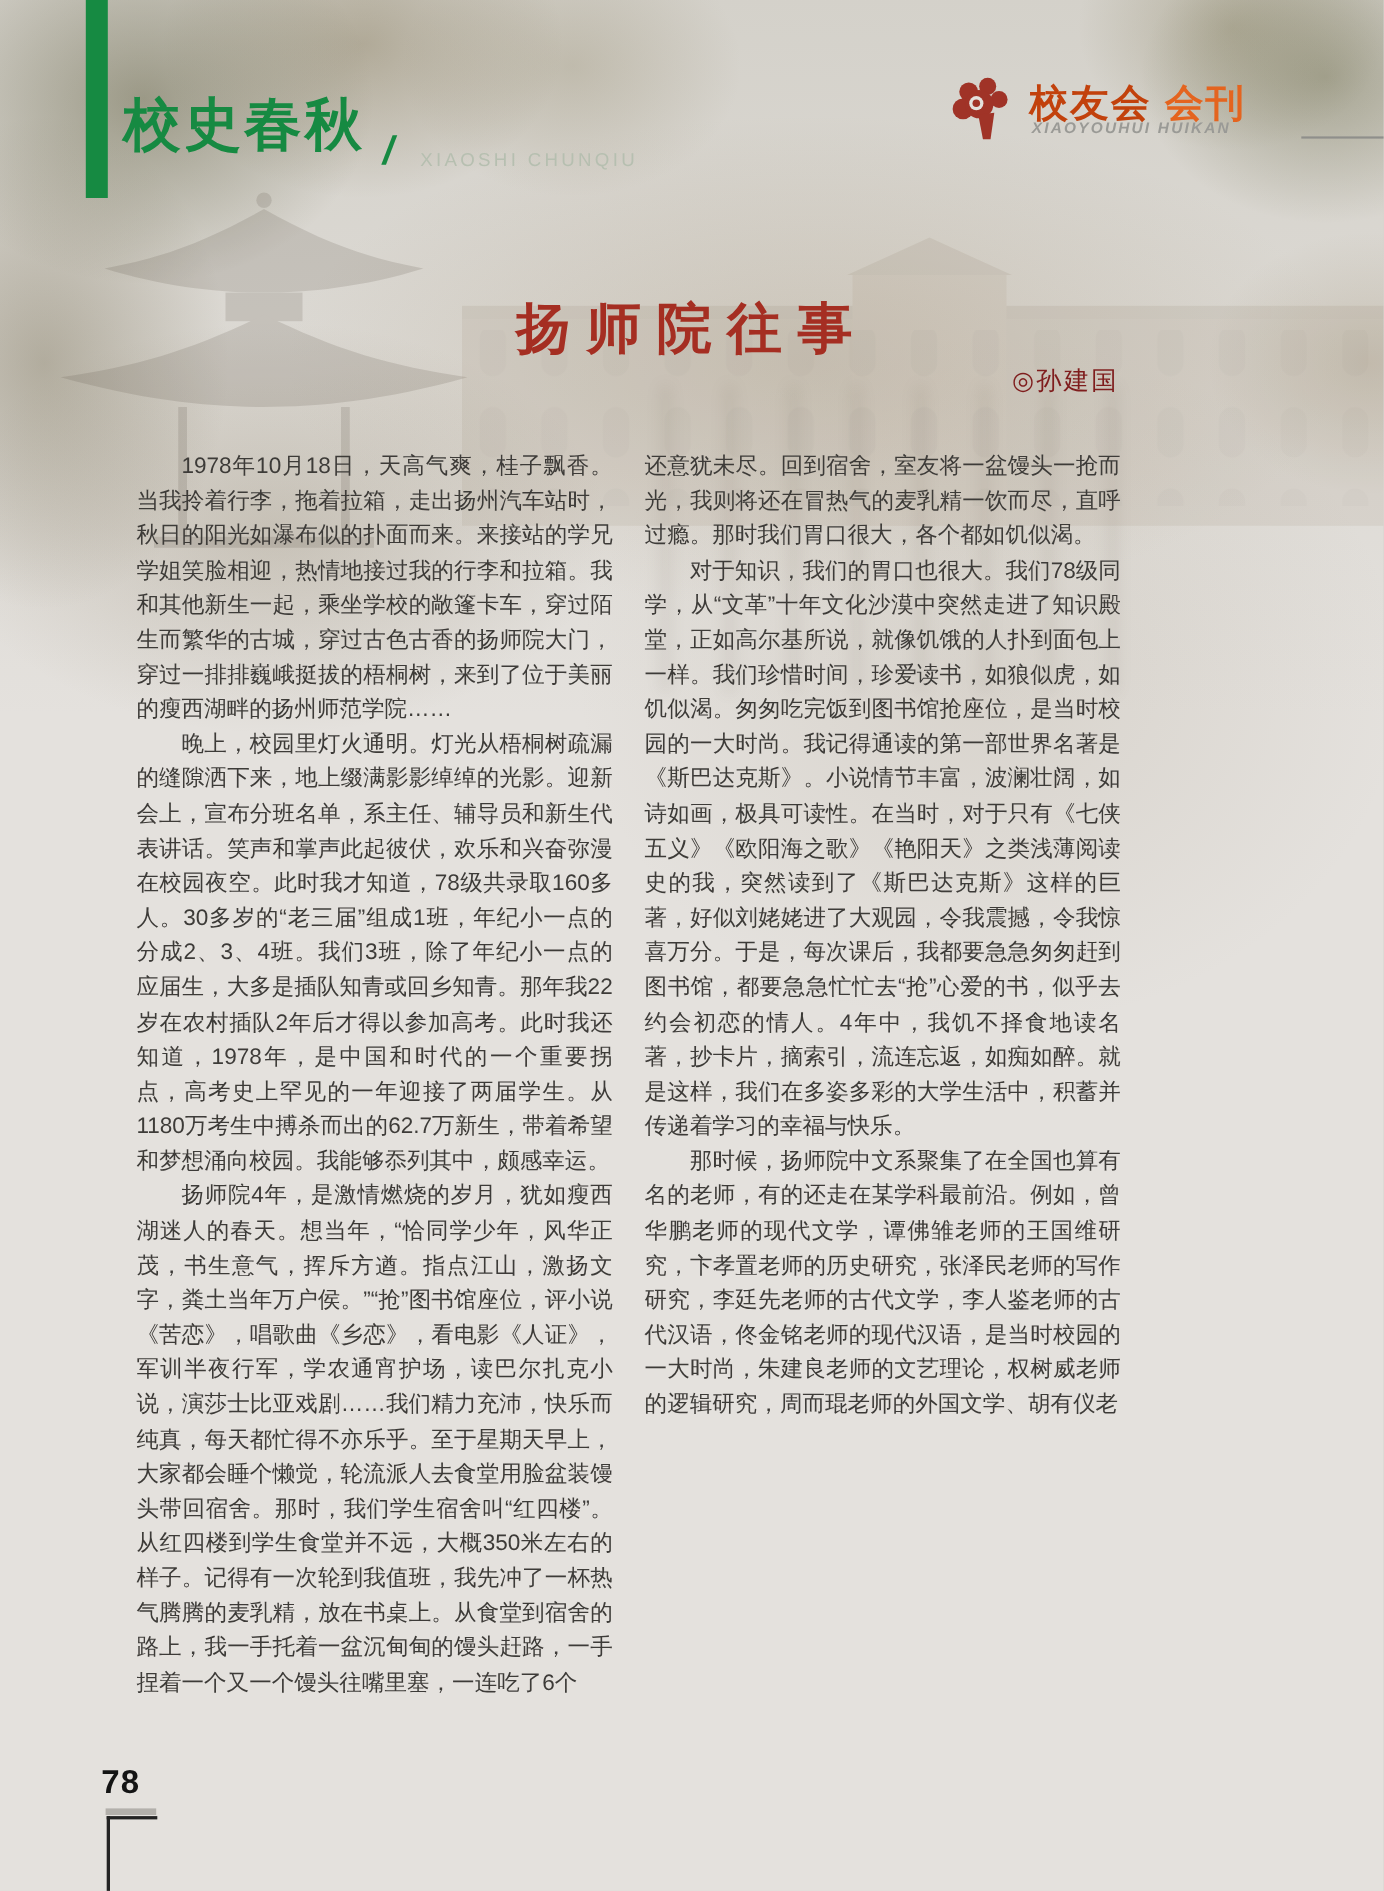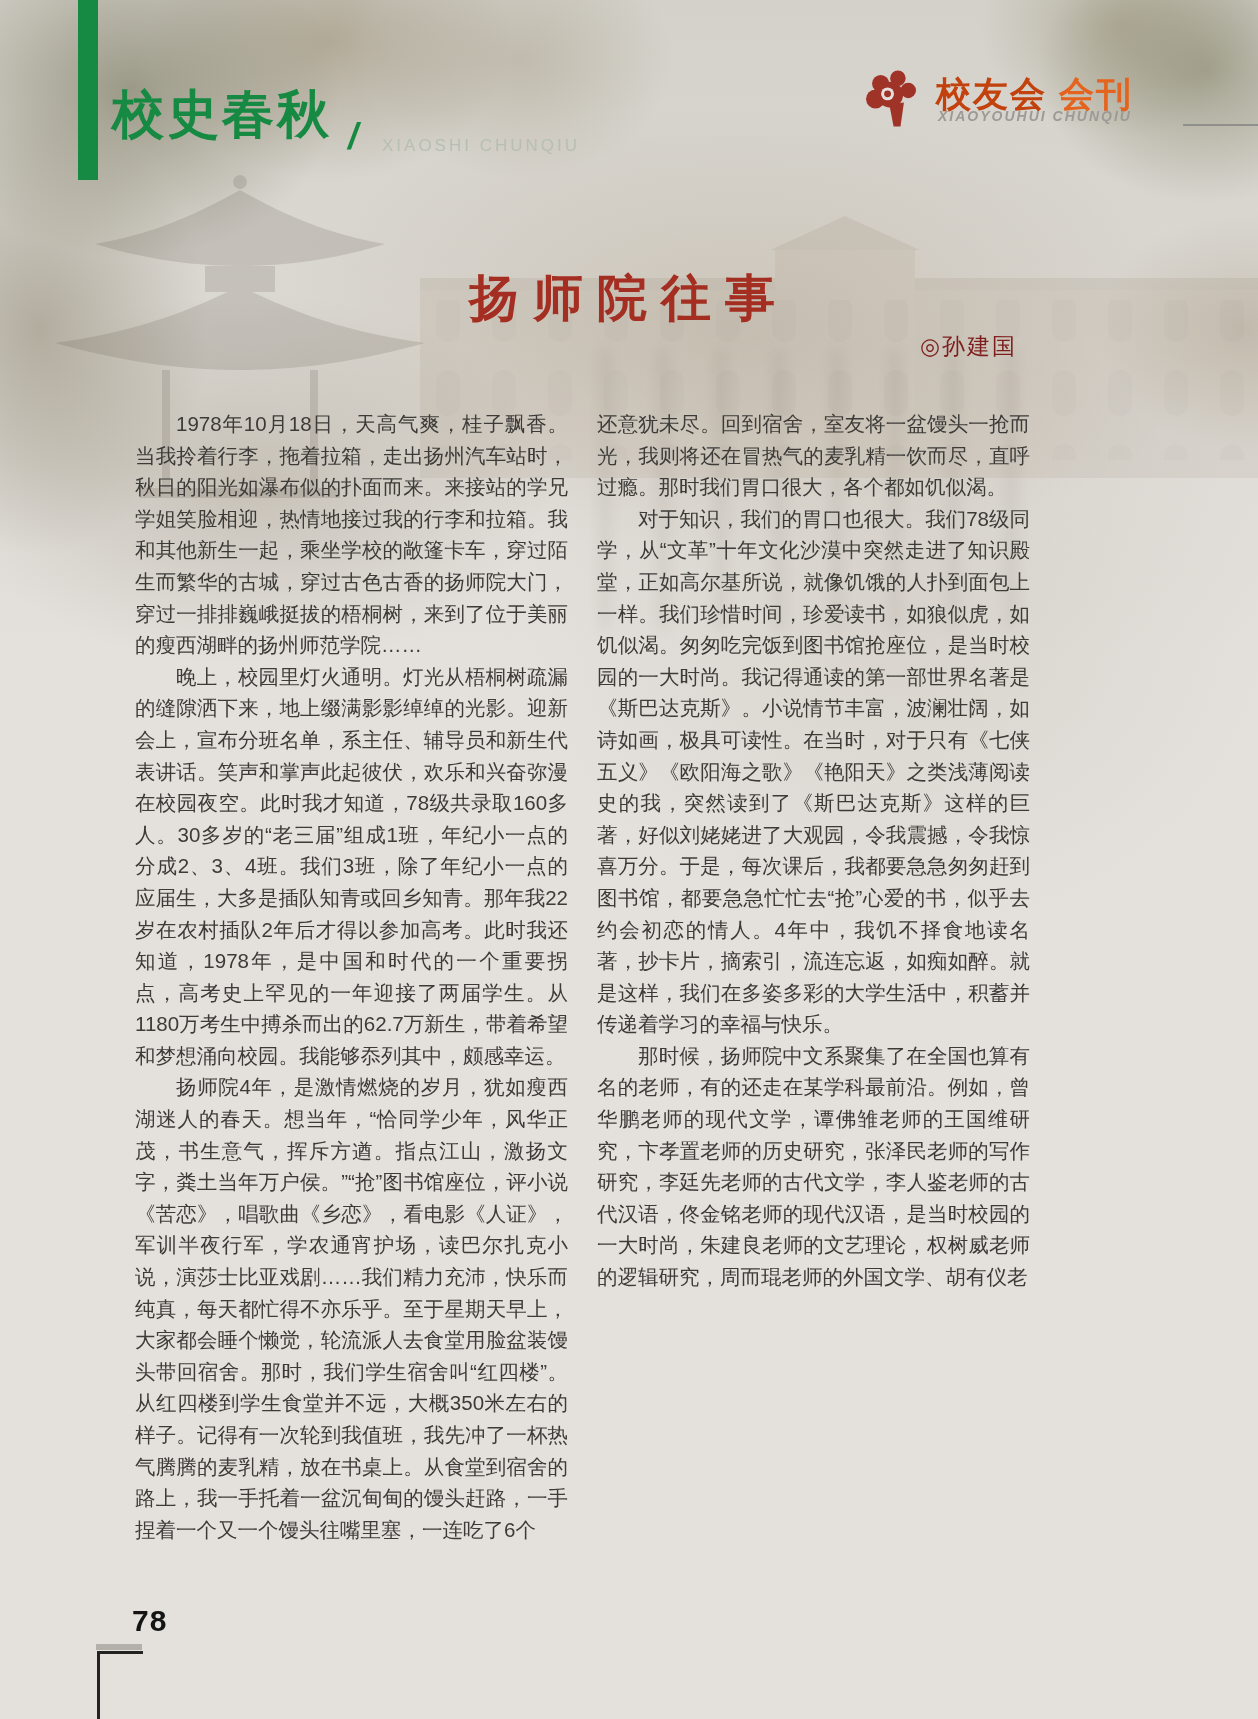--- a/index.html
+++ b/index.html
@@ -56,27 +56,27 @@
   .article-title{
     position:absolute;left:0;top:240px;width:100%;text-align:center;
     font-family:"Liberation Serif","DejaVu Serif",serif;font-weight:700;
     font-size:50px;line-height:1.2;letter-spacing:14px;color:#a52e22;margin-top:28px;
   }
   .article-author{
     position:absolute;right:241px;top:331px;font-size:23px;color:#7f1d1d;letter-spacing:2px;
   }
 
   
-  .columns{position:absolute;left:135px;top:408px;width:896px;display:flex;gap:29px;}
+  .columns{position:absolute;left:124px;top:408px;width:896px;display:flex;gap:29px;}
   .col{width:433px;font-size:20.5px;line-height:31.6px;color:#3d3b38;text-align:justify;}
   .col p{margin:0;text-indent:2em;}
   .col p.cont{text-indent:0;}
 
   
-  .page-number{position:absolute;left:92px;top:1604px;font-size:30px;font-weight:900;color:#141414;letter-spacing:1px;margin-left:40px;}
+  .page-number{position:absolute;left:92px;top:1604px;font-size:30px;font-weight:900;color:#141414;letter-spacing:1px;}
   .footer-gray{position:absolute;left:96px;top:1644px;width:46px;height:6px;background:#b3b0ab;}
   .corner-v{position:absolute;left:97px;top:1651px;width:3px;height:68px;background:#232323;}
   .corner-h{position:absolute;left:97px;top:1651px;width:46px;height:3px;background:#232323;}
 </style>
 </head>
 <body>
 
 <div class="page">
 
   <div class="photo-wash"></div>
@@ -118,21 +118,21 @@
       <circle cx="14" cy="36" r="11"></circle>
       <circle cx="31" cy="31" r="15"></circle>
       <path d="M30 42 L47 40 L43 68 L35 68 Z"></path>
     </g>
     <circle cx="28" cy="30" r="7.5" fill="#e4e1dd"></circle>
     <circle cx="28" cy="30" r="4" fill="#a03327"></circle>
   </svg>
   <div class="masthead-cn">
     <span class="cn1" style="color:#c2410c">校友会</span><span class="cn2" style="color:#e4641f">会刊</span>
   </div>
-  <div class="masthead-en">XIAOYOUHUI   CHUNQIU</div>
+  <div class="masthead-en">XIAOYOUHUI   HUIKAN</div>
   <div class="masthead-rule"></div>
 
   <h1 class="article-title">扬师院往事</h1>
   <div class="article-author">◎孙建国</div>
 
   <div class="columns">
     <div class="col">
       <p>1978年10月18日，天高气爽，桂子飘香。当我拎着行李，拖着拉箱，走出扬州汽车站时，秋日的阳光如瀑布似的扑面而来。来接站的学兄学姐笑脸相迎，热情地接过我的行李和拉箱。我和其他新生一起，乘坐学校的敞篷卡车，穿过陌生而繁华的古城，穿过古色古香的扬师院大门，穿过一排排巍峨挺拔的梧桐树，来到了位于美丽的瘦西湖畔的扬州师范学院……</p>
       <p>晚上，校园里灯火通明。灯光从梧桐树疏漏的缝隙洒下来，地上缀满影影绰绰的光影。迎新会上，宣布分班名单，系主任、辅导员和新生代表讲话。笑声和掌声此起彼伏，欢乐和兴奋弥漫在校园夜空。此时我才知道，78级共录取160多人。30多岁的“老三届”组成1班，年纪小一点的分成2、3、4班。我们3班，除了年纪小一点的应届生，大多是插队知青或回乡知青。那年我22岁在农村插队2年后才得以参加高考。此时我还知道，1978年，是中国和时代的一个重要拐点，高考史上罕见的一年迎接了两届学生。从1180万考生中搏杀而出的62.7万新生，带着希望和梦想涌向校园。我能够忝列其中，颇感幸运。</p>
       <p>扬师院4年，是激情燃烧的岁月，犹如瘦西湖迷人的春天。想当年，“恰同学少年，风华正茂，书生意气，挥斥方遒。指点江山，激扬文字，粪土当年万户侯。”“抢”图书馆座位，评小说《苦恋》，唱歌曲《乡恋》，看电影《人证》，军训半夜行军，学农通宵护场，读巴尔扎克小说，演莎士比亚戏剧……我们精力充沛，快乐而纯真，每天都忙得不亦乐乎。至于星期天早上，大家都会睡个懒觉，轮流派人去食堂用脸盆装馒头带回宿舍。那时，我们学生宿舍叫“红四楼”。从红四楼到学生食堂并不远，大概350米左右的样子。记得有一次轮到我值班，我先冲了一杯热气腾腾的麦乳精，放在书桌上。从食堂到宿舍的路上，我一手托着一盆沉甸甸的馒头赶路，一手捏着一个又一个馒头往嘴里塞，一连吃了6个</p>

